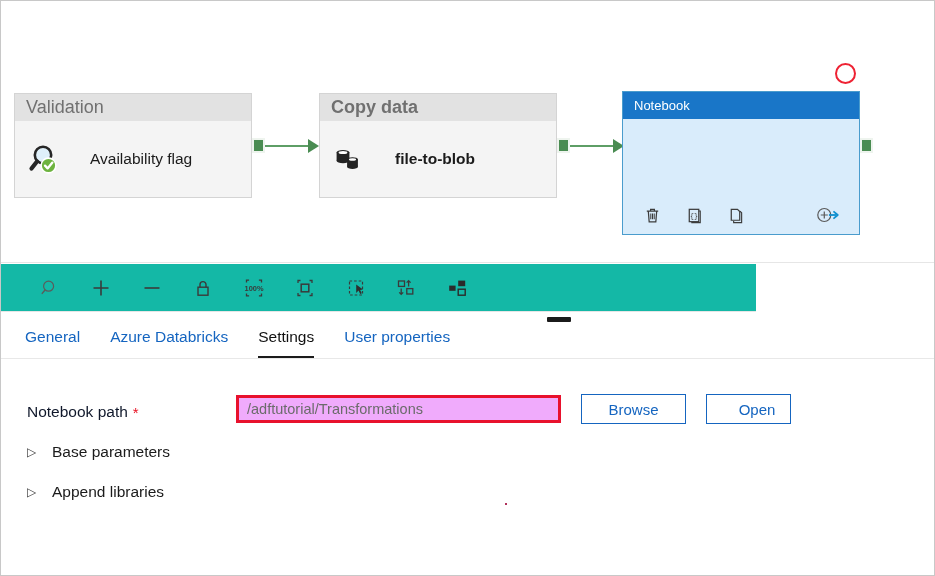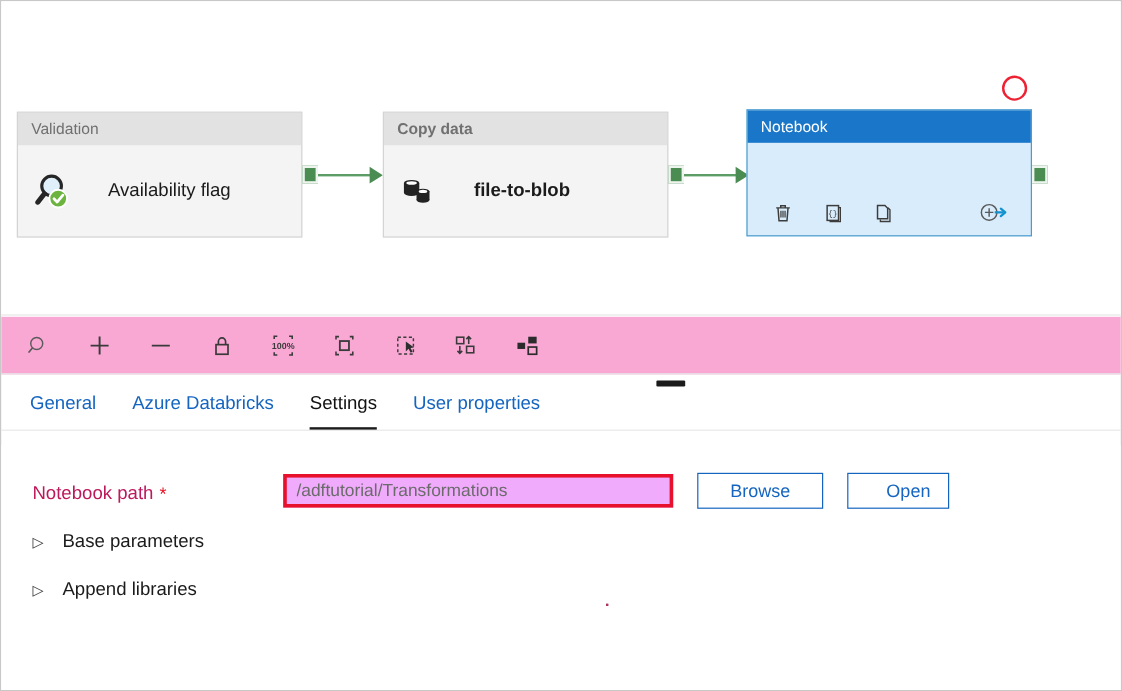--- a/index.html
+++ b/index.html
@@ -36,21 +36,21 @@
   .node {
     position: absolute;
     box-sizing: border-box;
     background: #f4f4f4;
     border: 1px solid #d4d4d4;
   }
   .node-header {
     height: 27px;
     background: #e2e2e2;
     color: #707070;
-    font-size: 13px;
+    font-size: 18px;
     line-height: 27px;
     padding-left: 11px;
     box-sizing: border-box;
     white-space: nowrap;
     overflow: hidden;
   }
   .node-body {
     display: flex;
     align-items: center;
     height: calc(100% - 27px);
@@ -134,28 +134,28 @@
     border: 2px solid #ee2233;
     border-radius: 50%;
     box-sizing: border-box;
   }
 
   
   .toolbar {
     position: absolute;
     left: 0;
     top: 263px;
-    width: 933px;
+    width: 755px;
     height: 48px;
-    background: #f9a8d4;
+    background: #14b8a6;
     border-bottom: 1px solid #e6e6e6;
     box-sizing: border-box;
     display: flex;
     align-items: center;
-    padding-left: 14px;
+    padding-left: 32px;
   }
   .tb-btn {
     width: 34px;
     height: 34px;
     display: flex;
     align-items: center;
     justify-content: center;
     margin-right: 17px;
     cursor: pointer;
   }
@@ -212,21 +212,21 @@
     position: absolute;
     left: 26px;
     top: 26px;
     right: 20px;
     height: 30px;
     display: flex;
     align-items: center;
   }
   .field-label {
     font-size: 15.5px;
-    color: #be185d;
+    color: #0f172a;
     white-space: nowrap;
   }
   .req-star {
     color: #e81123;
     font-size: 15px;
     margin-left: 5px;
   }
   .path-input {
     position: absolute;
     left: 209px;
@@ -324,21 +324,21 @@
         <span class="node-title">file-to-blob</span>
       </div>
     </div>
 
     <div class="conn-square" style="left:556px; top:137px;"></div>
     <div class="conn-line" style="left:569px; top:144px; width:46px;"></div>
     <div class="conn-arrow" style="left:612px; top:138px;"></div>
 
     <div class="annot-circle" style="left:834px; top:62px;"></div>
 
-    <div class="node selected" style="left:621px; top:90px; width:238px; height:106px;">
+    <div class="node selected" style="left:621px; top:90px; width:238px; height:144px;">
       <div class="node-header">Notebook</div>
 
       <div class="node-actions">
         <span class="node-action">
           <svg width="19" height="19" viewBox="0 0 20 20">
             <path d="M4 5.5h12M8 5.5V3.6h4v1.9M5.6 5.5l.9 11.2h7l.9-11.2" fill="none" stroke="#3c3c3c" stroke-width="1.3"></path>
             <path d="M8.2 8v6M10 8v6M11.8 8v6" stroke="#3c3c3c" stroke-width="1.1"></path>
           </svg>
         </span>
         <span class="node-action">

